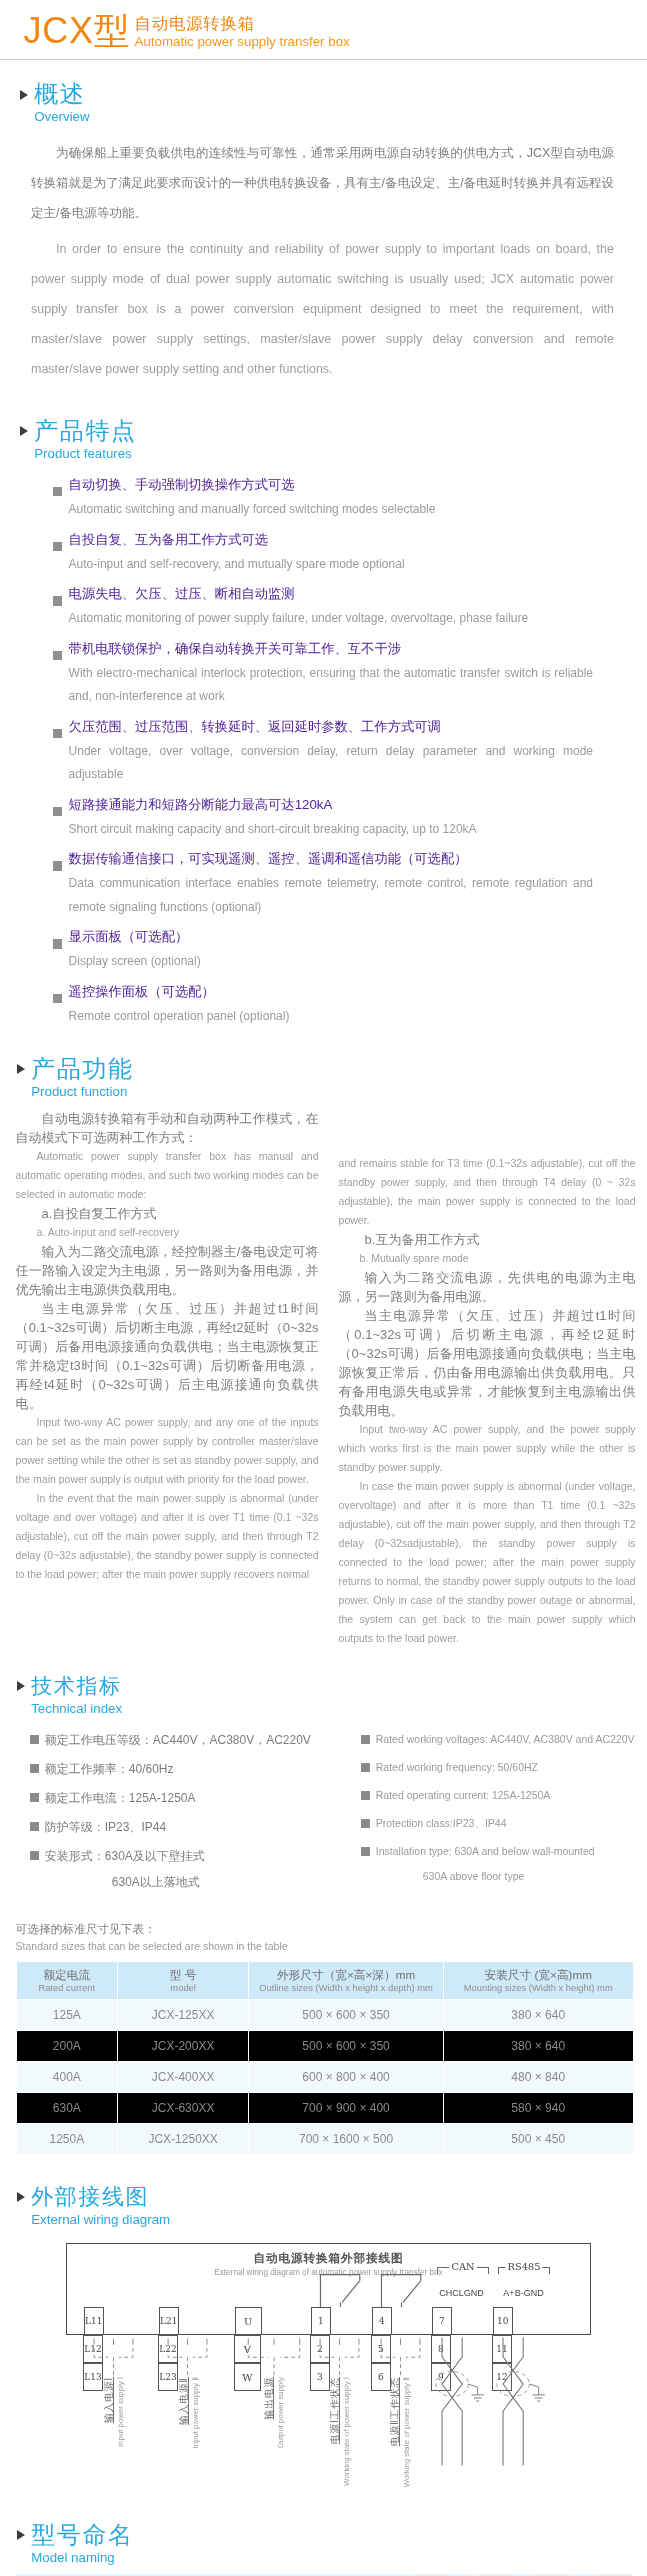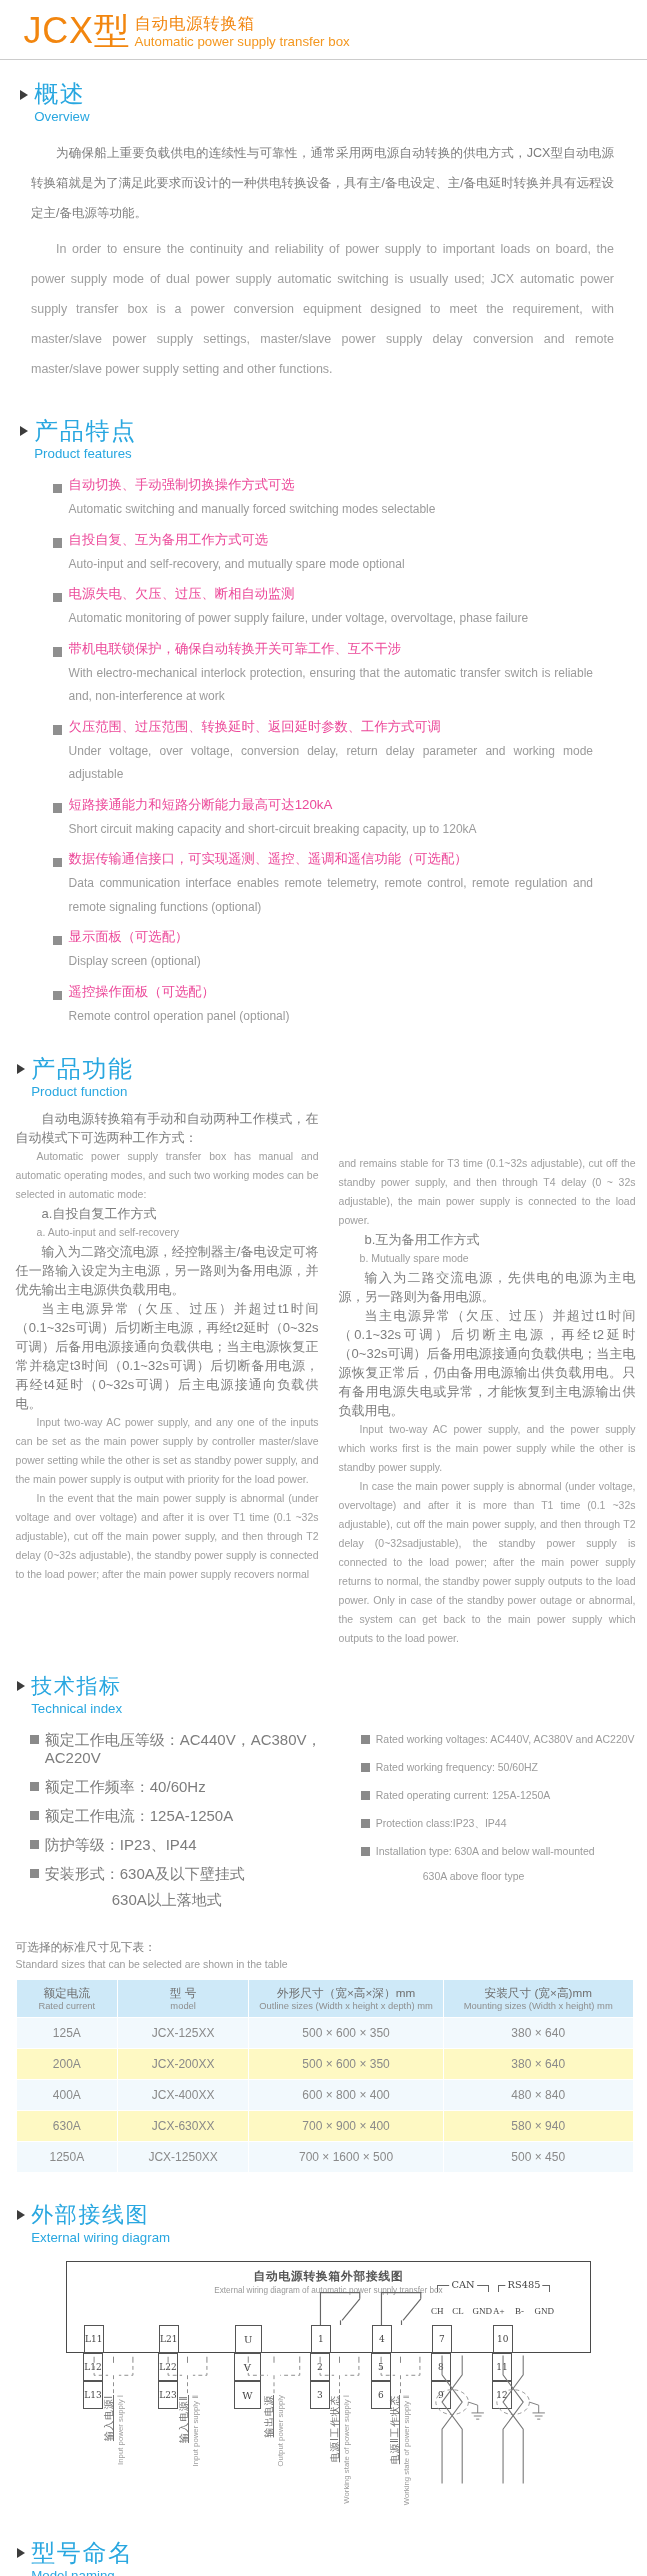--- a/index.html
+++ b/index.html
@@ -27,68 +27,68 @@
   .sh-en { font-size:13.3px; color:#29A7E0; line-height:17px; }
 
   
   .para-zh { font-size:12.5px; color:#7d7d7d; line-height:30px; text-align:justify;
              text-indent:2em; padding:0 34px 0 31px; }
   .para-en { font-size:12.5px; color:#9e9e9e; line-height:30px; text-align:justify;
              text-indent:2em; padding:0 34px 0 31px; margin-top:6.2px; }
 
   
   .feat { margin:4.7px 0 6.2px 53px; }
-  .feat-zh { display:flex; align-items:center; font-size:13.3px; color:#ec4899; line-height:23.4px; }
+  .feat-zh { display:flex; align-items:flex-end; font-size:13.3px; color:#4c1d95; line-height:23.4px; }
   .bullet { width:9.4px; height:9.4px; background:#8f8f8f; flex:0 0 9.4px; margin:7px 6.2px 0 0; }
   .feat-en { font-size:12px; color:#9b9b9b; line-height:23.4px; margin:1.6px 55px 0 15.6px; text-align:justify; }
 
   
   .fn-cols { display:flex; padding:9.4px 12.5px 0 15.6px; }
   .fn-left { width:303px; }
   .fn-right { width:297px; margin-left:20px; padding-top:45px; }
   .fn-p-zh { font-size:13px; color:#7d7d7d; line-height:19px; text-indent:2em; text-align:justify; }
   .fn-p-en { font-size:10.5px; color:#9e9e9e; line-height:19px; text-indent:2em; text-align:justify; }
 
   
   .ti-cols { display:flex; padding:14px 7.8px 0 30px; }
   .ti-left { width:331px; }
   .ti-right { flex:1; }
   .ti-item { display:flex; align-items:flex-start; margin-bottom:11px; }
   .ti-bullet { width:8.6px; height:8.6px; background:#8a8a8a; flex:0 0 8.6px; margin:4.7px 6.2px 0 0; }
-  .ti-left .ti-text { font-size:15px; color:#7d7d7d; line-height:18px; }
+  .ti-left .ti-text { font-size:12px; color:#7d7d7d; line-height:18px; }
   .ti-right .ti-text { font-size:10.5px; color:#9b9b9b; line-height:17px; }
   .ti-line2 { display:block; margin-top:7.8px; padding-left:67px; }
 
   
   .sizes-note-zh { font-size:11.7px; color:#7d7d7d; margin:20px 0 3.1px 15.6px; }
   .sizes-note-en { font-size:10.5px; color:#9b9b9b; margin:0 0 9.4px 15.6px; }
   table.sizes { border-collapse:separate; border-spacing:1.6px; margin-left:15.6px; width:618px; }
   table.sizes th { background:#CEE9F8; padding:4.7px 1.6px; font-weight:normal; }
   .th-zh { display:block; font-size:11.7px; color:#6f6f6f; line-height:15.6px; }
   .th-en { display:block; font-size:9.4px; color:#8f8f8f; line-height:11.7px; }
   table.sizes td { text-align:center; font-size:12px; color:#8a8a8a; height:30px; }
   table.sizes tr.odd td { background:#F2F9FD; }
-  table.sizes tr.even td { background:#fef9c3; }
+  table.sizes tr.even td { background:#000000; }
 
   
   .wiring-diagram { position:relative; height:273px; margin-top:15.6px; }
   .wd-box { position:absolute; left:66px; top:0; width:525px; height:92px;
             border:1.6px solid #4a4a4a; background:#fff; }
   .wd-title-zh { position:absolute; left:66px; top:7.8px; width:525px; text-align:center;
                  font-size:11.7px; color:#555; font-weight:bold; letter-spacing:0.8px; }
   .wd-title-en { position:absolute; left:66px; top:25px; width:525px; text-align:center;
                  font-size:8.2px; color:#999; }
   .wd-group { position:absolute; top:64px; display:flex;flex-direction:column; }
   .wd-cell { width:19.5px; height:28px; border:0.8px solid #555; background:#fff; margin-left:-0.8px;
              display:flex; align-items:center; justify-content:center;
              font-family:"DejaVu Serif","Liberation Serif",serif; font-size:9px; color:#444; }
   .wd-cell:first-child { margin-left:0; }
   .wd-cell.wide { width:26.5px; font-size:10px; }
-  .wd-pins { position:absolute; top:45px; width:61px; display:flex; justify-content:space-between;
-             font-family:Liberation Serif, serif; font-size:9px; color:#444; }
+  .wd-pins { position:absolute; top:45px; width:61px; display:flex; justify-content:center;
+             font-family:Liberation Sans, sans-serif; font-size:9px; color:#444; }
   .wd-brk { position:absolute; top:23.4px; height:7px; border:0.8px solid #666; border-bottom:none; }
   .wd-brk-label { position:absolute; top:-7px; left:50%; transform:translateX(-50%);
                   background:#fff; padding:0 2.3px; font-family:"DejaVu Serif","Liberation Serif",serif;
                   font-size:9.8px; color:#444; white-space:nowrap; }
   .wd-vlabel { position:absolute; width:117px; text-align:right;
                transform:rotate(-90deg); transform-origin:100% 0; }
   .wd-vl-zh { font-size:9.8px; color:#6f6f6f; letter-spacing:0.8px; line-height:12.5px;
               text-decoration:underline; }
   .wd-vl-en { font-size:7.8px; color:#9b9b9b; line-height:10px; }
   .wd-svg { position:absolute; }

